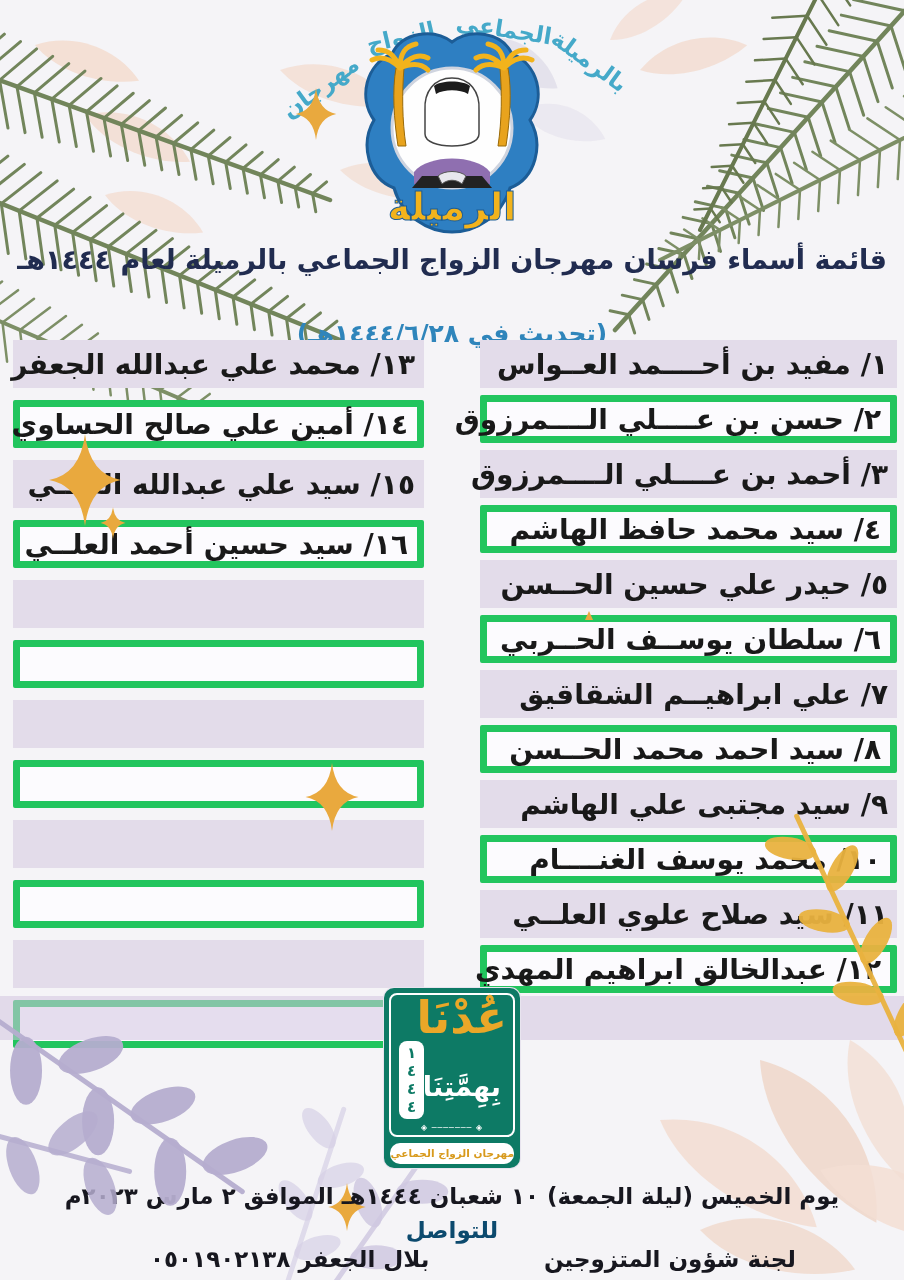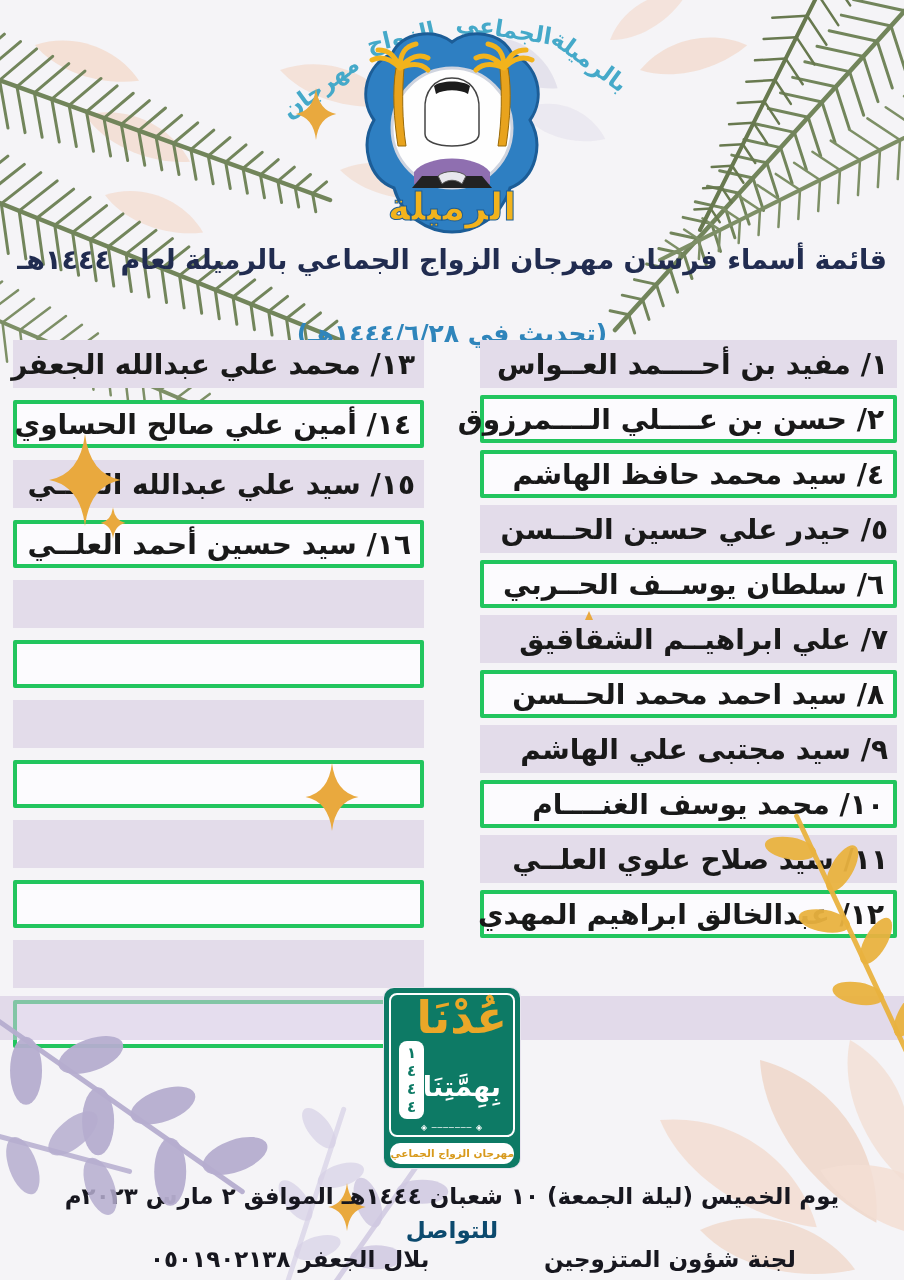--- a/index.html
+++ b/index.html
@@ -23,21 +23,21 @@
   .title{position:absolute;top:244px;left:0;right:0;text-align:center;font-size:27px;font-weight:bold;color:#212c50;direction:rtl;}
   .subtitle{position:absolute;top:286px;left:0;right:0;text-align:center;font-size:25px;font-weight:bold;color:#2f85bb;direction:rtl;margin-top:33px;}
 
   
   .names{position:absolute;top:340px;right:7px;width:884px;display:flex;gap:56px;direction:rtl;}
   .col{display:flex;flex-direction:column;gap:7px;}
   .col-right{width:417px;}
   .col-left{width:411px;gap:12px;}
   .row{height:48px;display:flex;align-items:center;padding:0 9px;box-sizing:border-box;}
   .filled{background:#e3dcea;}
-  .outlined{background:#fcfbfe;border:4px solid #22c55e;border-radius:2px;}
+  .outlined{background:#fcfbfe;border:7px solid #22c55e;border-radius:2px;}
   .row-text{font-size:28px;font-weight:bold;color:#191919;white-space:nowrap;direction:rtl;}
 
   .band{position:absolute;top:996px;left:0;right:0;height:44px;background:rgba(209,196,224,0.55);}
 
   
   .badge{position:absolute;top:988px;left:50%;transform:translateX(-50%);width:136px;height:180px;background:#0d7a65;border-radius:10px;box-shadow:0 0 0 1px #e8e4ef;}
   .badge-frame{position:absolute;top:5px;left:5px;right:5px;height:140px;border:2.5px solid #ffffff;border-radius:8px;}
   .badge-word1{position:absolute;top:-4px;right:6px;font-size:45px;font-weight:bold;color:#eaa728;direction:rtl;}
   .badge-word2{position:absolute;top:56px;right:12px;font-size:27px;font-weight:bold;color:#ffffff;direction:rtl;margin-top:20px;}
   .badge-year{position:absolute;left:8px;top:46px;width:25px;height:78px;background:#ffffff;border-radius:8px;color:#0d7a65;font-weight:bold;font-size:15px;writing-mode:vertical-rl;text-orientation:upright;display:flex;align-items:center;justify-content:center;letter-spacing:2px;}
@@ -345,20 +345,23 @@
     <div class="subtitle">(تحديث في ١٤٤٤/٦/٢٨هـ)</div>
 
     <div class="names">
       <div class="col col-right">
         <div class="row filled">
             <span class="row-text">١/ مفيد بن أحــــمد العــواس</span>
           </div>
         <div class="row outlined">
             <span class="row-text">٢/ حسن بن عــــلي الــــمرزوق</span>
           </div>
+        <div class="row filled">
+            <span class="row-text">٣/ أحمد بن عــــلي الــــمرزوق</span>
+          </div>
         <div class="row outlined">
             <span class="row-text">٤/ سيد محمد حافظ الهاشم</span>
           </div>
         <div class="row filled">
             <span class="row-text">٥/ حيدر علي حسين الحــسن</span>
           </div>
         <div class="row outlined">
             <span class="row-text">٦/ سلطان يوســف الحــربي</span>
           </div>
         <div class="row filled">

